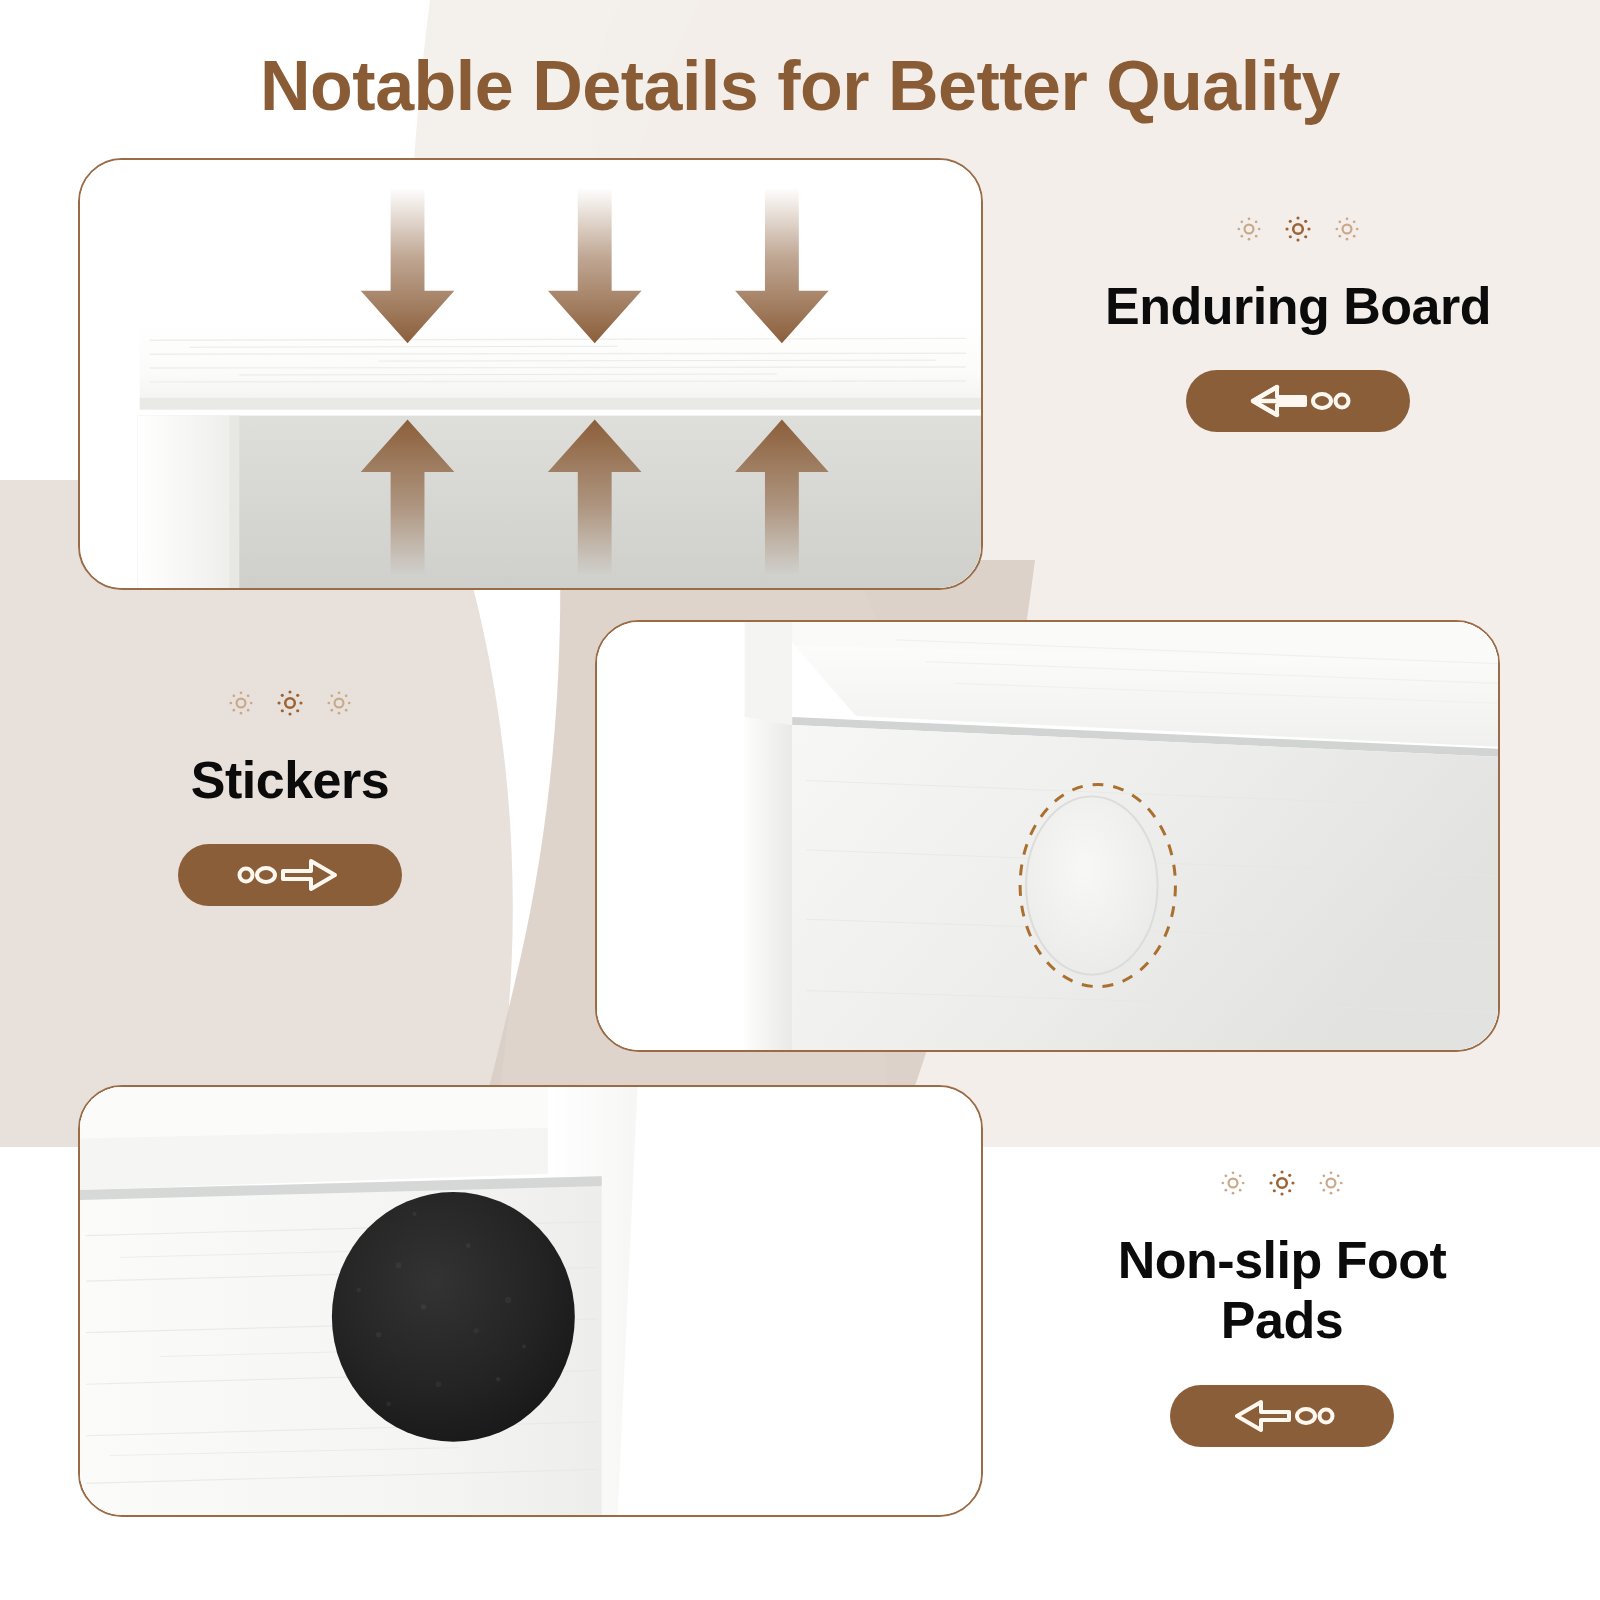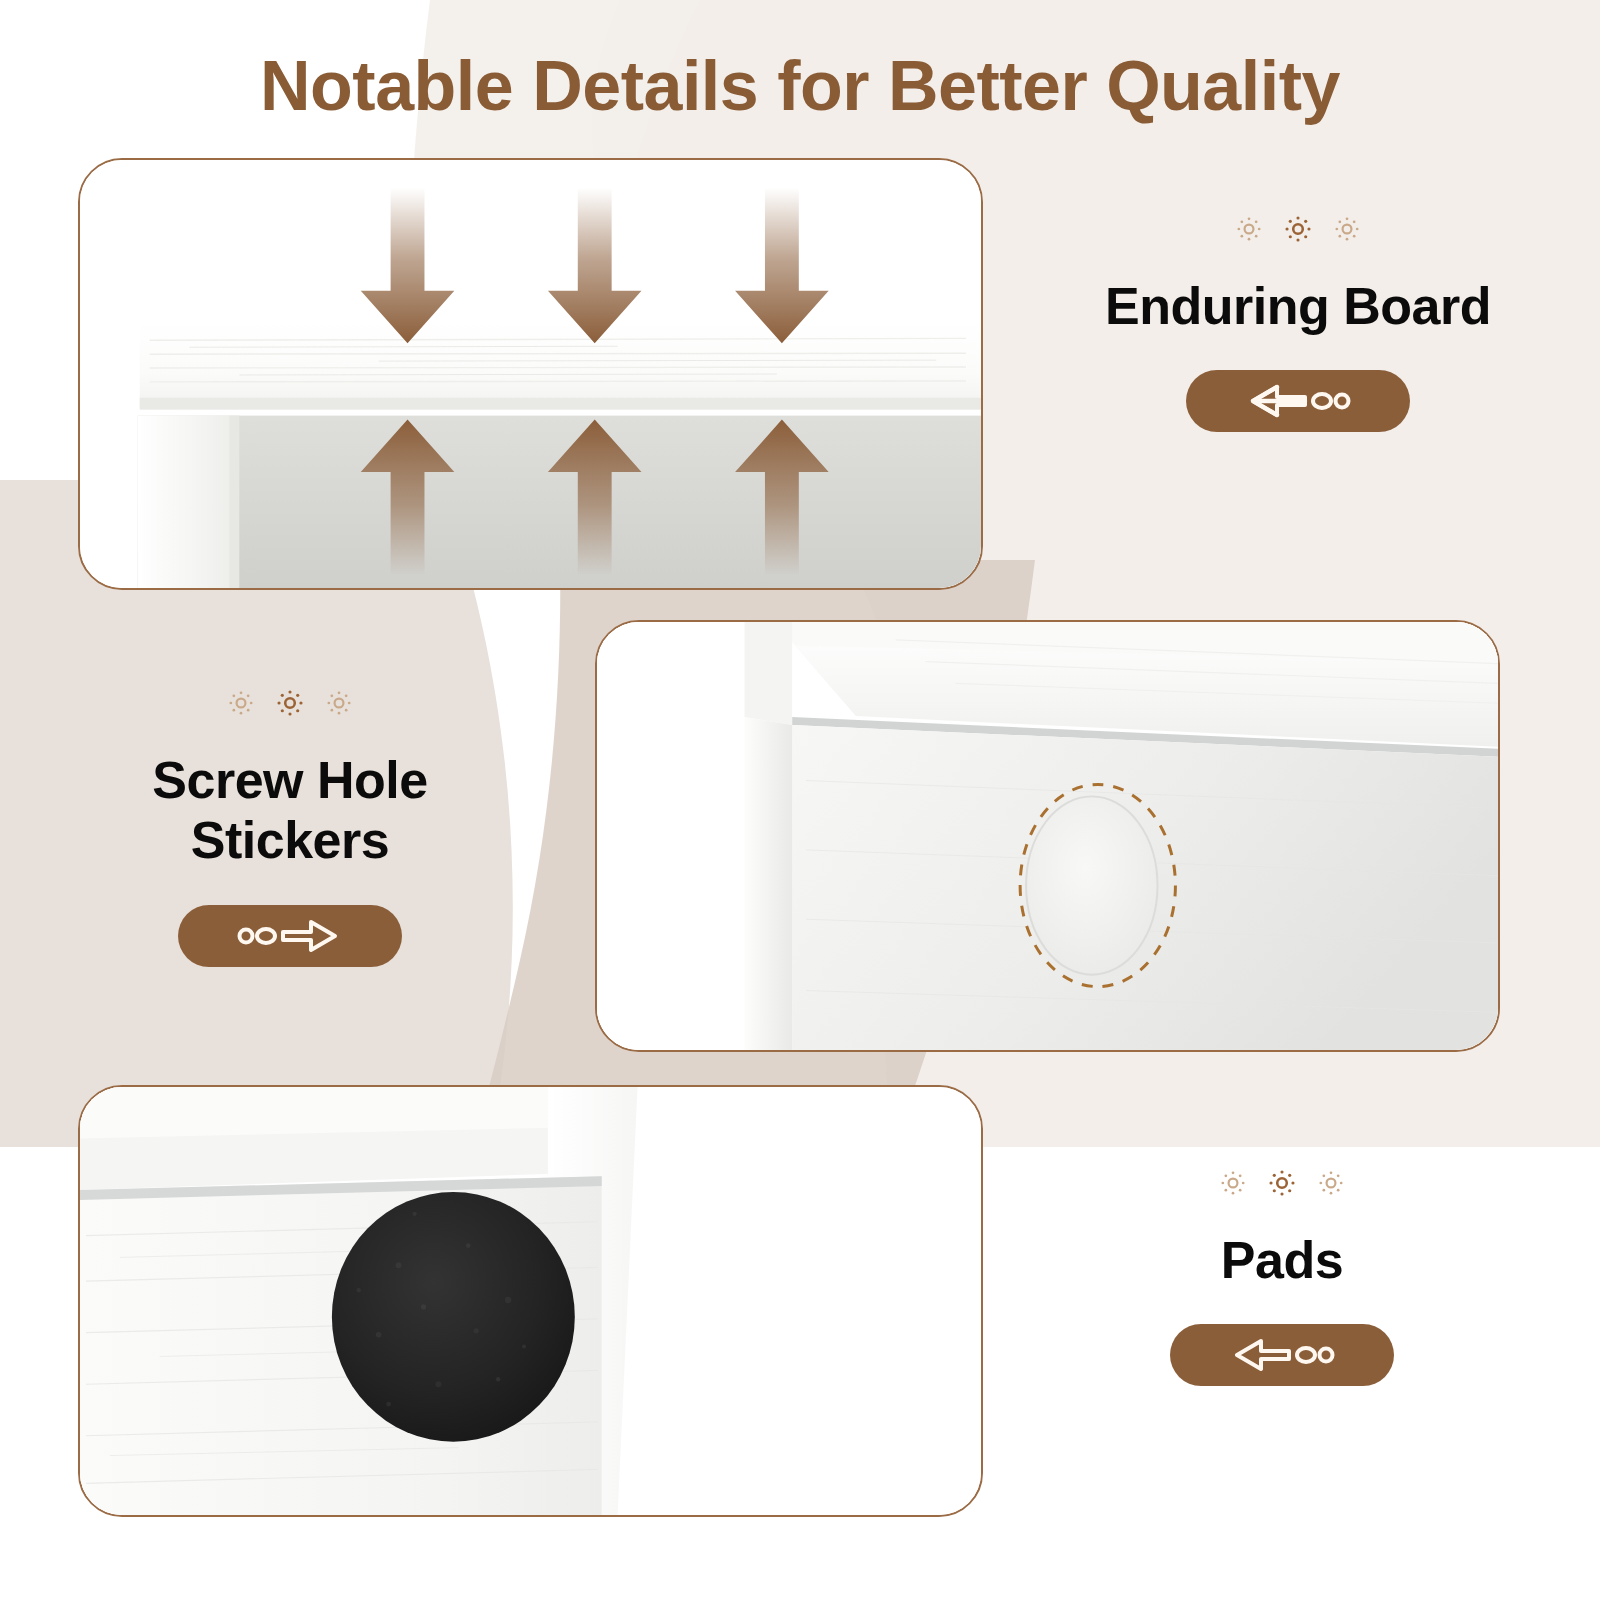--- a/index.html
+++ b/index.html
@@ -411,21 +411,20 @@
           <circle cx="21.4" cy="12" r="1.25"></circle>
             <circle cx="18.6" cy="18.6" r="1.25"></circle>
           <circle cx="12" cy="21.4" r="1.25"></circle>
             <circle cx="5.4" cy="18.6" r="1.25"></circle>
           <circle cx="2.6" cy="12" r="1.25"></circle>
             <circle cx="5.4" cy="5.4" r="1.25"></circle>
         </g>
       </svg>
     </div>
 
-    <div class="label-title">Screw Hole</div>
     <div class="label-title">Stickers</div>
 
     <div class="pill">
       <svg width="118" height="40" viewBox="0 0 118 40">
         <circle cx="15" cy="20" r="6.5" fill="none" stroke="#FFF8F0" stroke-width="4"></circle>
         <ellipse cx="35" cy="20" rx="9" ry="7" fill="none" stroke="#FFF8F0" stroke-width="4"></ellipse>
         <path d="M 80 6 L 104 20 L 80 34 L 80 24 L 52 24 L 52 16 L 80 16 Z" fill="none" stroke="#FFF8F0" stroke-width="4" stroke-linejoin="round"></path>
       </svg>
     </div>
   </div>
@@ -466,20 +465,21 @@
           <circle cx="21.4" cy="12" r="1.25"></circle>
             <circle cx="18.6" cy="18.6" r="1.25"></circle>
           <circle cx="12" cy="21.4" r="1.25"></circle>
             <circle cx="5.4" cy="18.6" r="1.25"></circle>
           <circle cx="2.6" cy="12" r="1.25"></circle>
             <circle cx="5.4" cy="5.4" r="1.25"></circle>
         </g>
       </svg>
     </div>
 
+    <div class="label-title">Non-slip Foot</div>
     <div class="label-title">Pads</div>
 
     <div class="pill">
       <svg width="118" height="40" viewBox="0 0 118 40">
         <path d="M 38 6 L 14 20 L 38 34 L 38 24 L 66 24 L 66 16 L 38 16 Z" fill="none" stroke="#FFF8F0" stroke-width="4" stroke-linejoin="round"></path>
         <ellipse cx="83" cy="20" rx="9" ry="7" fill="none" stroke="#FFF8F0" stroke-width="4"></ellipse>
         <circle cx="103" cy="20" r="6.5" fill="none" stroke="#FFF8F0" stroke-width="4"></circle>
       </svg>
     </div>
   </div>

